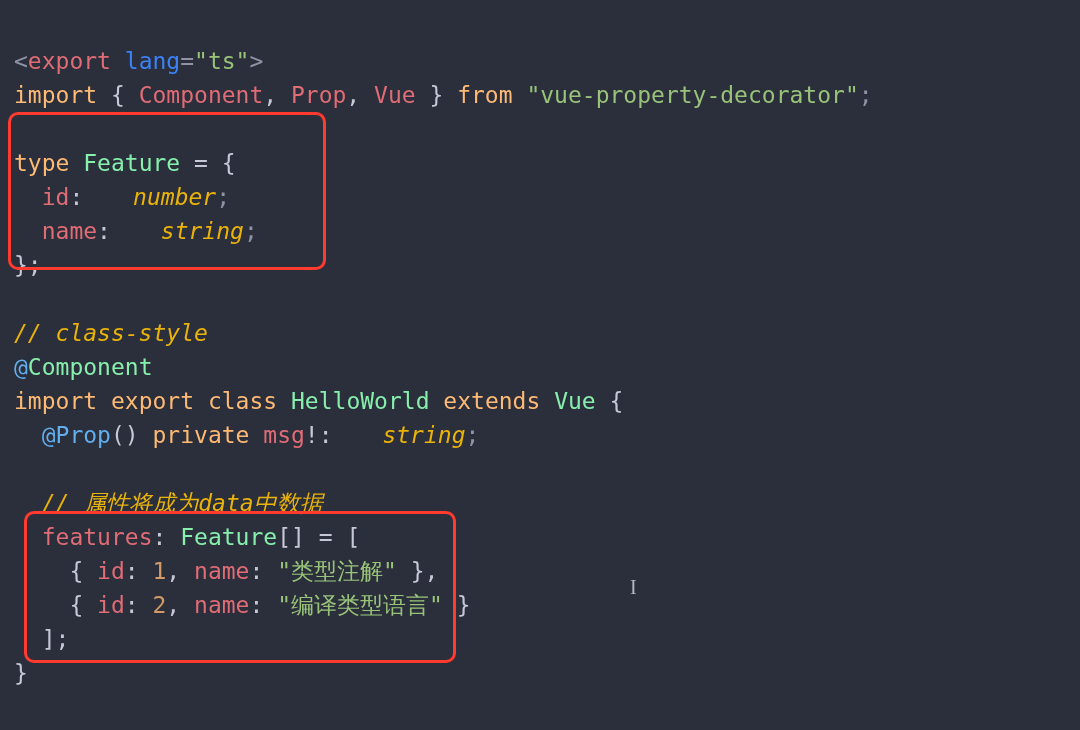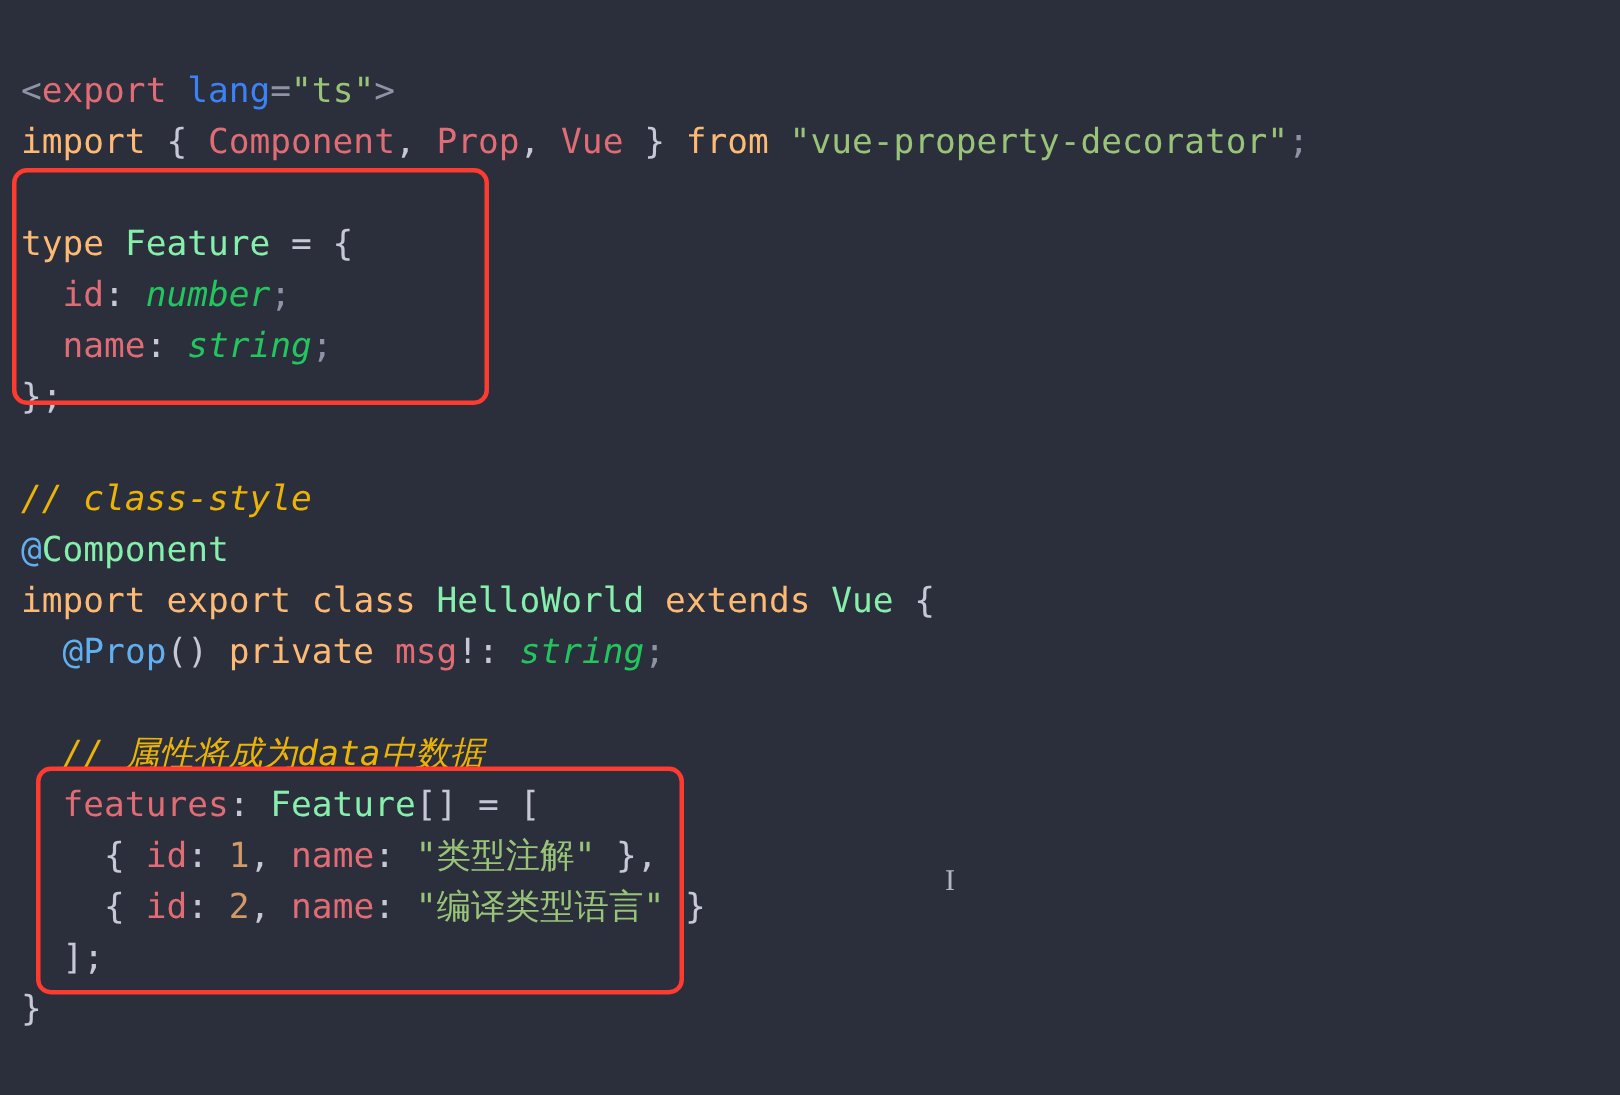--- a/index.html
+++ b/index.html
@@ -16,21 +16,21 @@
     font-size: 23px;
     line-height: 34px;
     color: #c7c7d7;
     padding: 10px 14px;
     white-space: pre;
   }
   .c-punct   { color: #8e94a6; }
   .c-tag     { color: #e06c75; }
   .c-attr    { color: #3b82f6; margin-top: 32px; }
   .c-kw      { color: #fdba74; }
-  .c-kw2     { color: #22c55e; font-style: italic; }
+  .c-kw2     { color: #eab308; font-style: italic; margin-left: 36px; }
   .c-ident   { color: #e06c75; }
   .c-ident2  { color: #86efac; }
   .c-func    { color: #61afef; }
   .c-num     { color: #d19a66; }
   .c-str     { color: #98c379; }
   .c-comment { color: #eab308; font-style: italic; }
   .c-plain   { color: #c7c7d7; }
   .c-deco    { color: #61afef; }
 
   .highlight-box {

